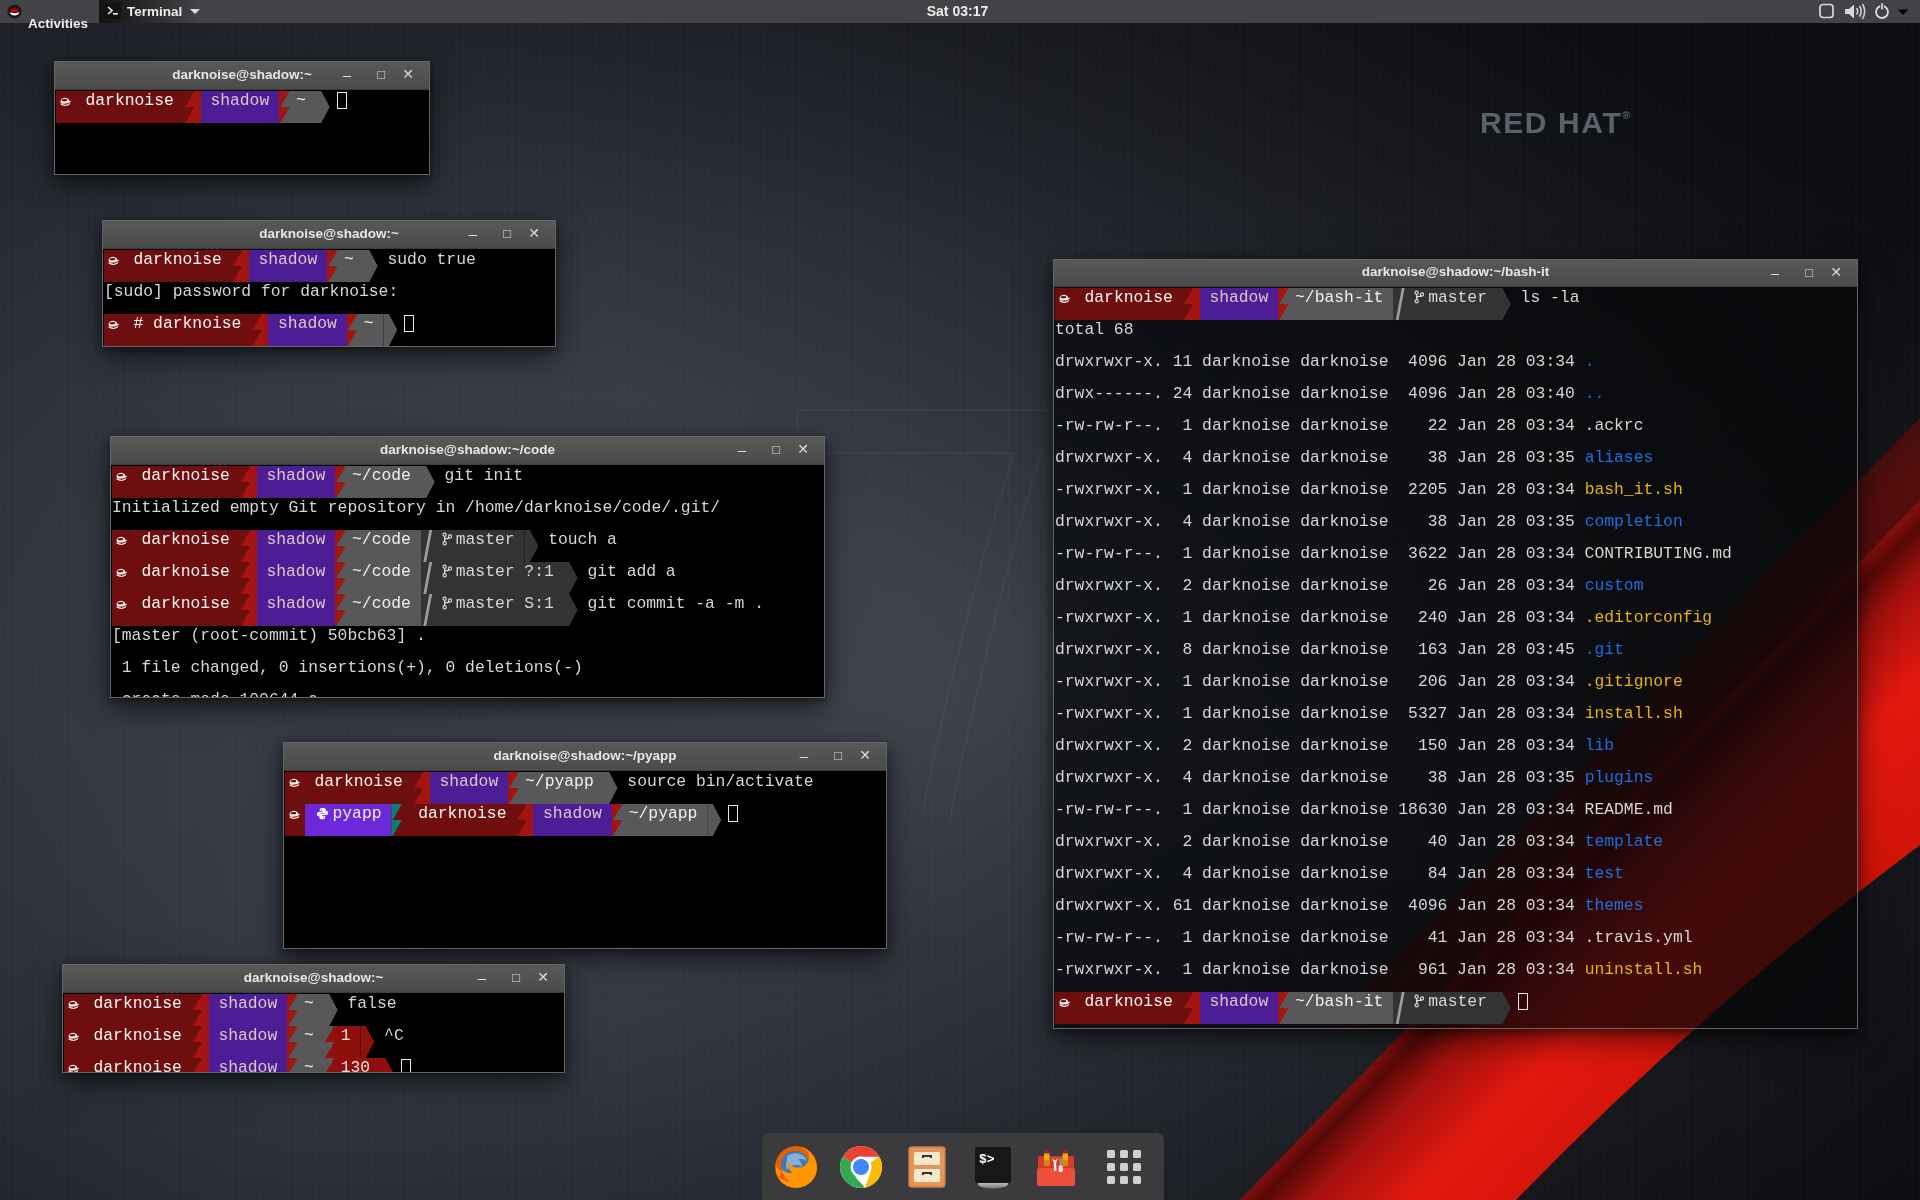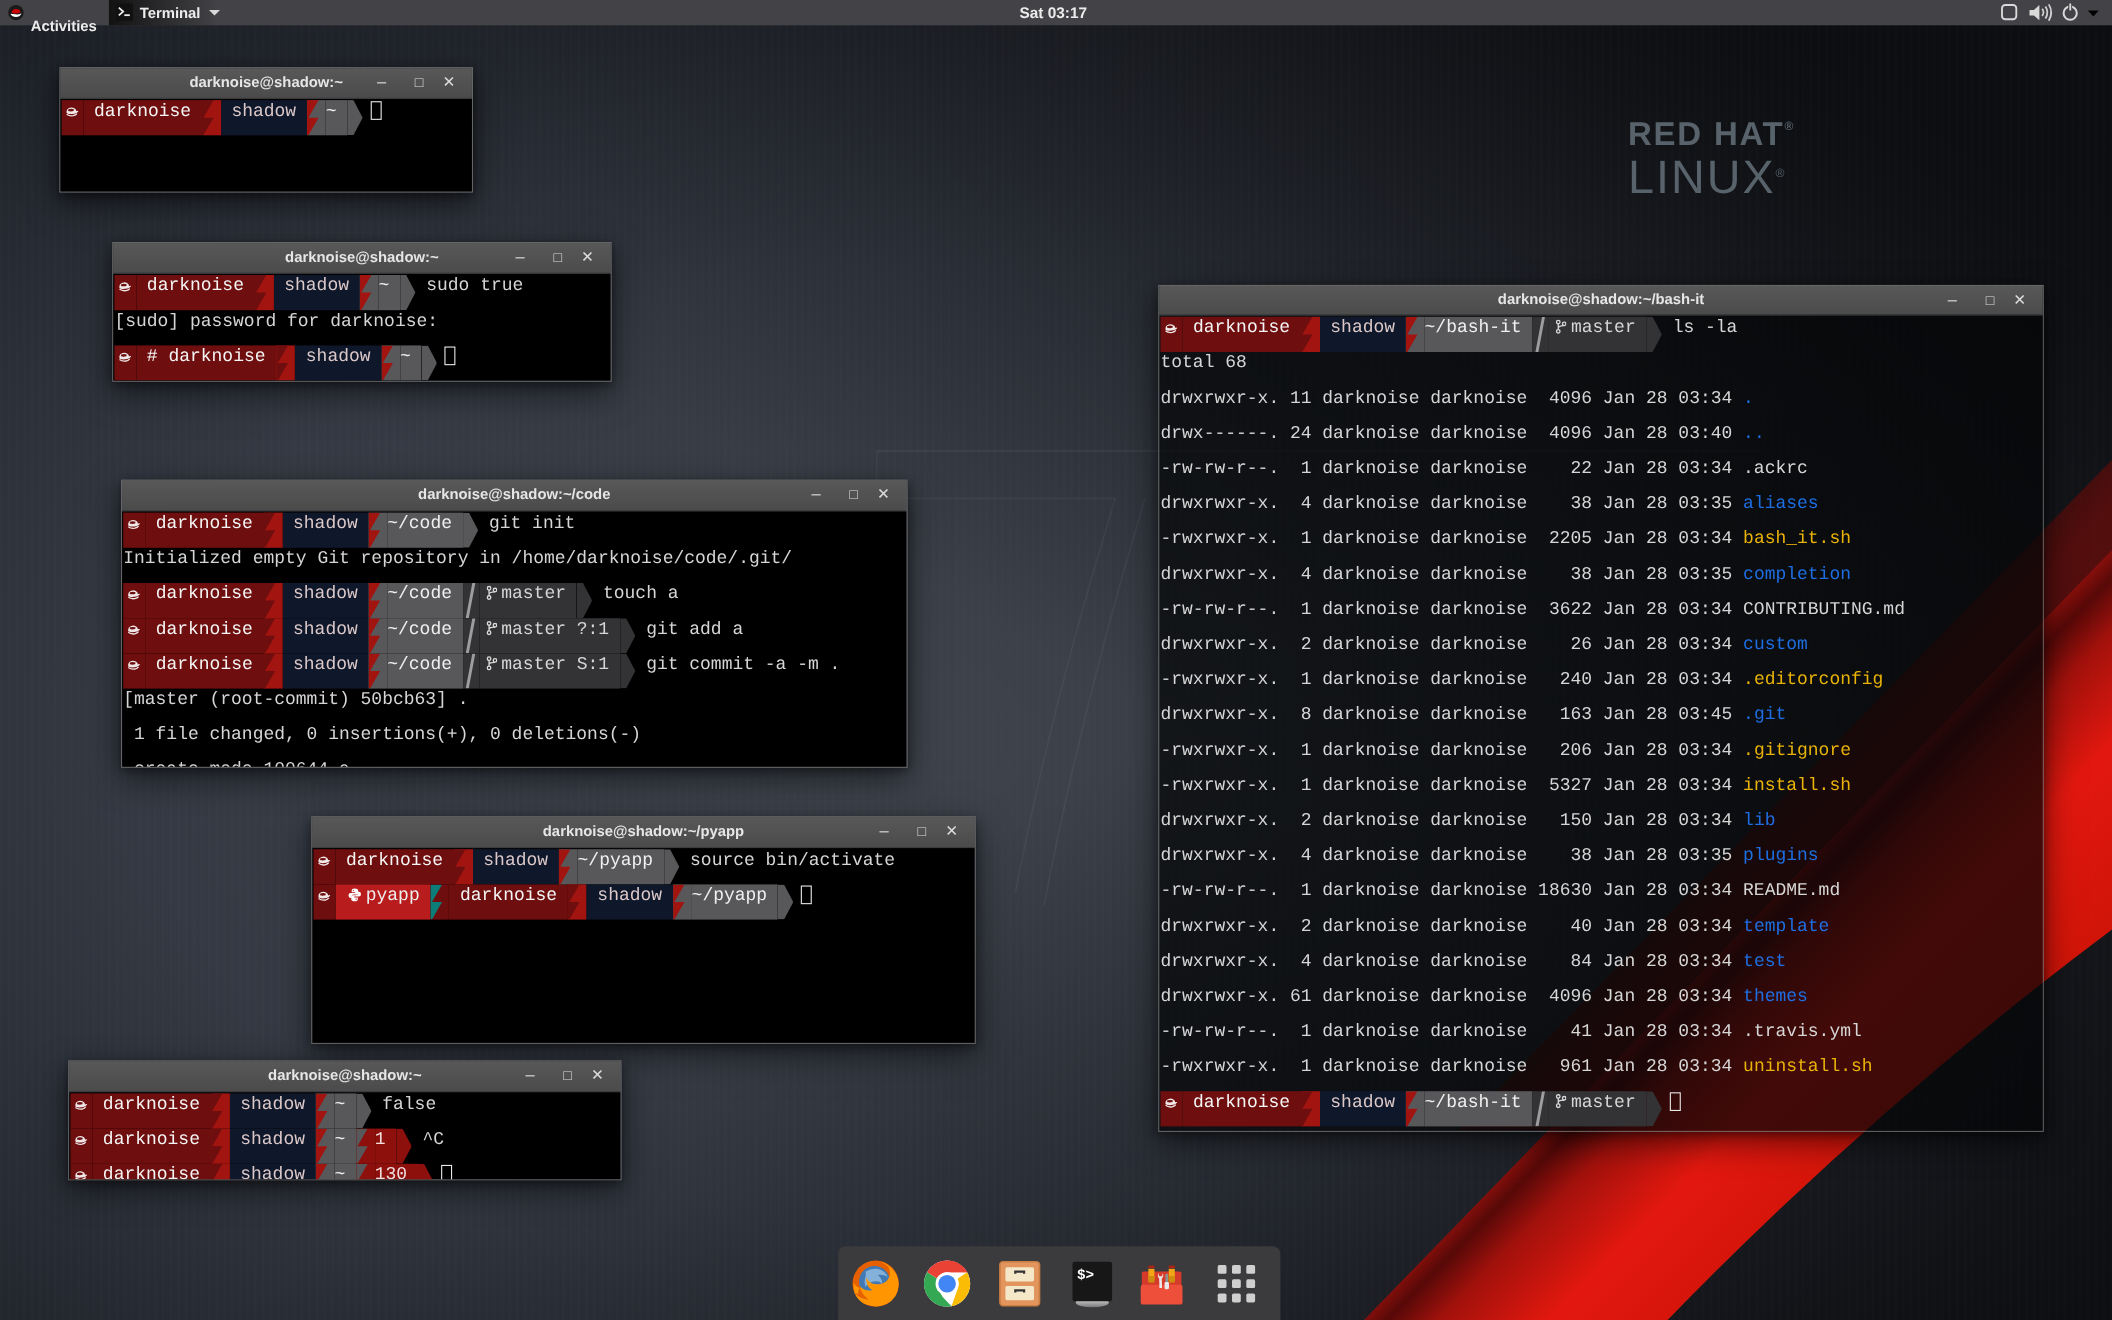--- a/index.html
+++ b/index.html
@@ -14,24 +14,24 @@
 #topbar .term{position:absolute;left:127px;top:0;line-height:23px}
 #topbar .clk{position:absolute;left:895px;width:125px;text-align:center;top:0;line-height:23px;font-size:14px}
 .win{position:absolute;border:1px solid #656565;box-shadow:0 10px 28px rgba(0,0,0,.55),0 3px 8px rgba(0,0,0,.4)}
 .tb{position:absolute;left:0;right:0;top:0;height:27px;background:linear-gradient(#585858,#4b4b4b);border-bottom:1px solid #3c3c3c;color:#e6e6e6;font-weight:bold;font-size:13.5px;text-align:center;line-height:25px}
 .btn{position:absolute;top:0;height:27px;color:#dcdcdc;font-weight:normal;font-size:15px;line-height:25px}
 .ct{position:absolute;left:0;right:0;top:28px;bottom:0;background:#000;font-family:"Liberation Mono",monospace;font-size:16.35px;line-height:19px;color:#d6d6d6;white-space:pre;overflow:hidden;padding:1px 0 0 1px}
 .bigct{background:rgba(4,5,7,0.72)}
 .r{height:32px;display:flex}
 .r>span{display:block;line-height:19px;flex:none}
 .u{background:#6e0e0e;color:#f5f5f5}
-.h{background:#0f172a;color:#dbc8c8}
+.h{background:#4c1d95;color:#dbc8c8}
 .p{background:#58585a;color:#f0f0f0}
 .m{background:#333335;color:#d6d6d6}
-.v{background:#b91c1c;color:#eee}
+.v{background:#6d28d9;color:#eee}
 .e{background:#8e100d;color:#f0dede}
 .s{width:17px;position:relative;background:var(--r)}
 .s::before{content:"";position:absolute;top:0;left:0;width:100%;height:100%;background:var(--l);clip-path:polygon(0 0,62% 0,8% 50%,62% 50%,8% 100%,0 100%)}
 .ts{width:15px;position:relative;background:var(--r)}
 .ts::before{content:"";position:absolute;top:0;left:0;width:100%;height:100%;background:#9d9d9d;clip-path:polygon(58% 0,76% 0,36% 100%,18% 100%)}
 .a{width:14px;position:relative;background:transparent}
 .a::before{content:"";position:absolute;top:0;left:0;width:100%;height:100%;background:var(--l);clip-path:polygon(0 0,40% 0,100% 50%,40% 100%,0 100%)}
 .cur{width:8px;height:15px;border:1.5px solid #e9e9e9;margin:1px 0 0 7px}
 .ico{width:19.7px;position:relative}
 .ico svg{position:absolute;left:3px;top:5px}
@@ -88,21 +88,20 @@
 <path d="M 797,410 L 1600,410"></path>
 <path d="M 797,410 L 797,453 L 1014,453"></path>
 <path d="M 1014,453 Q 956,640 923,812"></path>
 <path d="M 1041,453 Q 983,645 949,824"></path>
 </g>
 <polygon points="1920,418 1920,502 1409,1027 1326,1027" fill="url(#band2)"></polygon>
 <path d="M 1920,500 L 1240,1200 L 1516,1200 Q 1700,1010 1920,845 Z" fill="url(#band)"></path>
 </svg>
 <div id="rh">
       <div class="l1">RED HAT<sup>®</sup></div>
-      <div class="l3">LINUX<sup>®</sup></div>
     </div>
 <div id="topbar">
 <svg width="15" height="15" style="position:absolute;left:7px;top:4px" viewBox="0 0 15 15">
 <circle cx="7.5" cy="7.5" r="7" fill="#1a1a1a"></circle>
 <path d="M2.5,8.5 Q4,11.5 7.5,11.5 Q11,11.5 12.5,8 Q10,9.5 7,9 Q4.5,8.6 2.5,8.5 Z" fill="#fff"></path>
 <path d="M3.5,7.5 Q3.8,4.5 7.5,4.2 Q11,4.2 11.8,7.2 Q9.5,8.6 6.8,8.2 Q4.5,7.9 3.5,7.5 Z" fill="#c00"></path>
 </svg>
 <span class="act">Activities</span>
 <div class="fade"></div>
 <svg width="16" height="16" style="position:absolute;left:105px;top:3px" viewBox="0 0 16 16">

